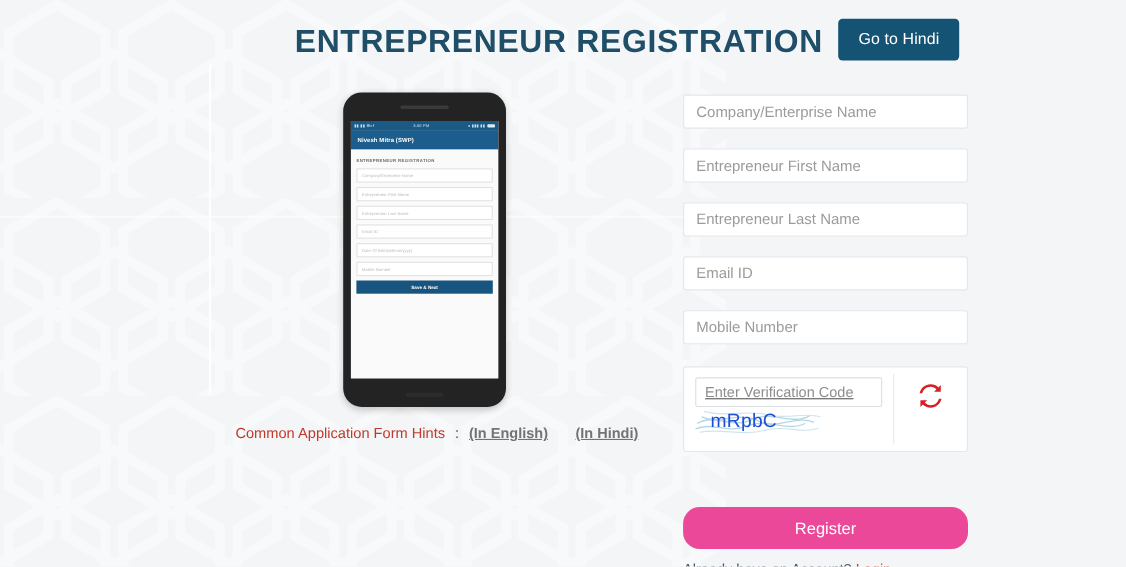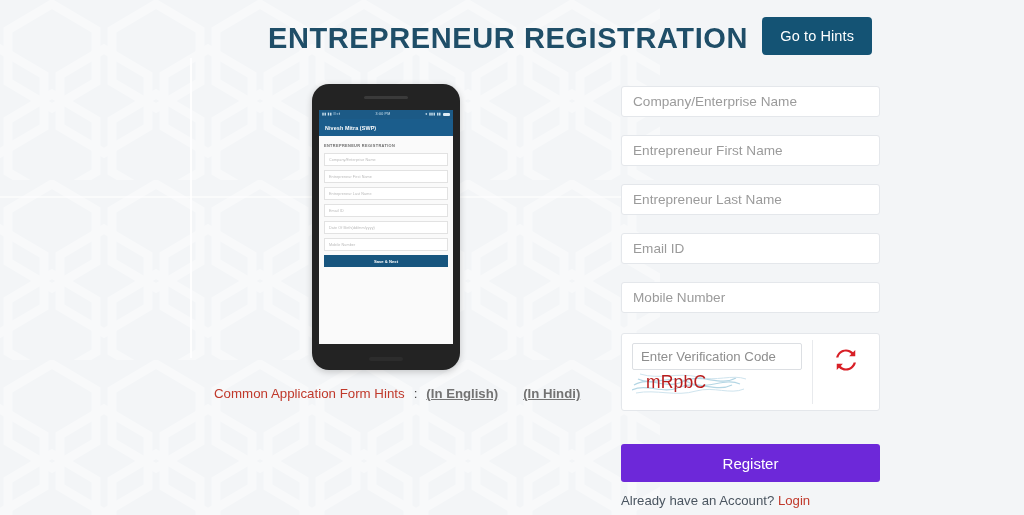--- a/index.html
+++ b/index.html
@@ -244,35 +244,36 @@
     width: 100%;
     height: 27px;
     border: 1px solid #dcdfe3;
     border-radius: 2px;
     padding: 0 8px;
     font-size: 13.2px;
     font-family: "Liberation Sans", sans-serif;
     color: #5a5a5a;
     outline: none;
     background: #fff;
+    text-decoration: underline;
   }
   #captcha-input::placeholder { color: #8e8e8e; opacity: 1; }
   #captcha-image {
     margin-top: 1px;
     height: 26px;
     position: relative;
     overflow: hidden;
   }
   #captcha-noise { position: absolute; left: 0; top: 0; }
   #captcha-text {
     position: absolute;
     left: 14px;
     top: 1px;
     font-size: 17.5px;
-    color: #b91c1c;
+    color: #1d4ed8;
     font-family: "Liberation Sans", sans-serif;
     letter-spacing: .2px;
   }
   #captcha-divider {
     width: 1px;
     background: #e8eaed;
     margin: 6px 0;
   }
   #captcha-right {
     width: 66px;
@@ -280,25 +281,25 @@
     align-items: flex-start;
     justify-content: center;
     padding-top: 14px;
   }
   #refresh-captcha-icon { cursor: pointer; }
 
   
   #register-btn {
     width: 259px;
     height: 38px;
-    margin-top: 33px;
-    background: #6d28d9;
+    margin-top: 50px;
+    background: #ec4899;
     color: #ffffff;
     border: none;
-    border-radius: 3px;
+    border-radius: 15px;
     font-size: 15px;
     font-family: "Liberation Sans", sans-serif;
     cursor: pointer;
   }
   #login-row {
     margin-top: 11px;
     font-size: 13.2px;
     color: #4a5560;
     white-space: nowrap;
   }
@@ -324,21 +325,21 @@
   </defs>
   <rect width="1024" height="515" fill="#f3f5f7"></rect>
   <rect width="660" height="515" fill="url(#hexpat)" opacity="0.55"></rect>
 </svg>
 <div id="bg-vline"></div>
 <div id="bg-hline"></div>
 
 <div class="page">
 
   <div id="page-title">ENTREPRENEUR REGISTRATION</div>
-  <button id="go-home-btn">Go to Hints</button>
+  <button id="go-home-btn">Go to Hindi</button>
 
   <div id="phone-wrap">
     <div id="phone-frame">
       <div id="phone-speaker"></div>
       <div id="phone-home"></div>
       <div id="phone-screen">
 
         <div class="ph-status">
           <span>▮▮ ▮▮  ☰०१</span>
           <span>3:00 PM</span>

